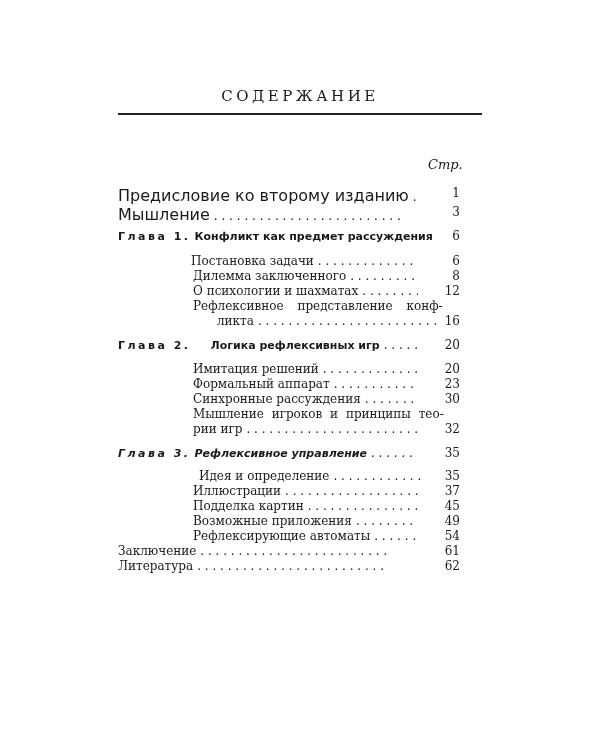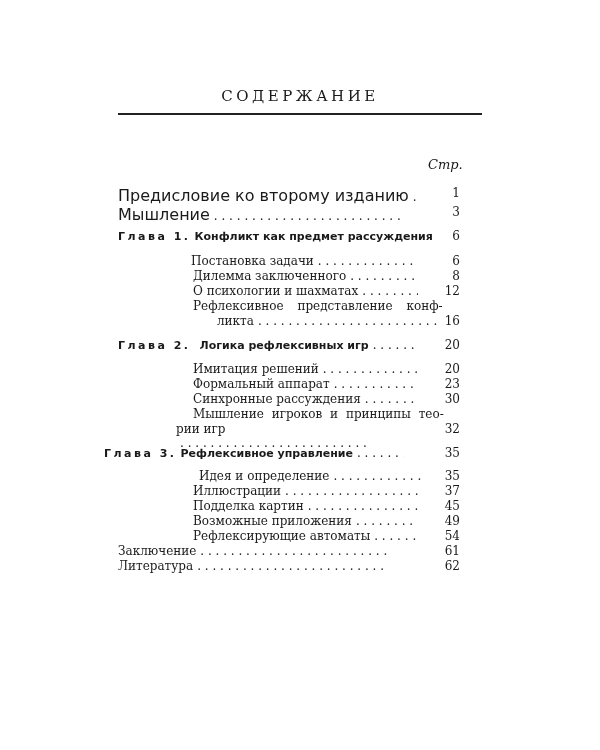--- a/index.html
+++ b/index.html
@@ -82,21 +82,21 @@
   <div class="row" style="top:314px; left:193px; width:225px;margin-left:24px;">
     <span class="text">ликта</span>
     <span class="dots">.  .  .  .  .  .  .  .  .  .  .  .  .  .  .  .  .  .  .  .  .  .  .  .  .</span>
   </div>
   <span class="row" style="top:314px; left:430px;">
       <span class="page">16</span>
     </span>
 
   <div class="row" style="top:338px; left:118px; width:300px;">
     <span class="text spaced">Глава 2.</span>
-    <span class="text bold" style="margin-left:9px;text-align:right;">Логика рефлексивных игр</span>
+    <span class="text bold" style="margin-left:20px;text-align:right;">Логика рефлексивных игр</span>
     <span class="dots">.  .  .  .  .  .  .  .  .  .  .  .  .  .  .  .  .  .  .  .  .  .  .  .  .</span>
   </div>
   <span class="row" style="top:338px; left:430px;">
       <span class="page">20</span>
     </span>
 
   <div class="row" style="top:362px; left:193px; width:225px;">
     <span class="text">Имитация решений</span>
     <span class="dots">.  .  .  .  .  .  .  .  .  .  .  .  .  .  .  .  .  .  .  .  .  .  .  .  .</span>
   </div>
@@ -116,29 +116,29 @@
     <span class="text">Синхронные рассуждения</span>
     <span class="dots">.  .  .  .  .  .  .  .  .  .  .  .  .  .  .  .  .  .  .  .  .  .  .  .  .</span>
   </div>
   <span class="row" style="top:392px; left:430px;">
       <span class="page">30</span>
     </span>
 
   <div class="row" style="top:407px; left:193px; width:230px;">
     <span class="text" style="word-spacing:4px;">Мышление игроков и принципы тео-</span>
   </div>
-  <div class="row" style="top:422px; left:176px; width:225px;flex-direction:column;">
+  <div class="row" style="top:422px; left:193px; width:225px;">
     <span class="text">рии игр</span>
     <span class="dots">.  .  .  .  .  .  .  .  .  .  .  .  .  .  .  .  .  .  .  .  .  .  .  .  .</span>
   </div>
   <span class="row" style="top:422px; left:430px;">
       <span class="page">32</span>
     </span>
 
-  <div class="row" style="top:446px; left:104px; width:300px;">
+  <div class="row" style="top:446px; left:118px; width:300px;font-style:italic;">
     <span class="text spaced">Глава 3.</span>
     <span class="text bold" style="margin-left:4px;">Рефлексивное управление</span>
     <span class="dots">.  .  .  .  .  .  .  .  .  .  .  .  .  .  .  .  .  .  .  .  .  .  .  .  .</span>
   </div>
   <span class="row" style="top:446px; left:430px;">
       <span class="page">35</span>
     </span>
 
   <div class="row" style="top:469px; left:199px; width:225px;">
     <span class="text">Идея и определение</span>

